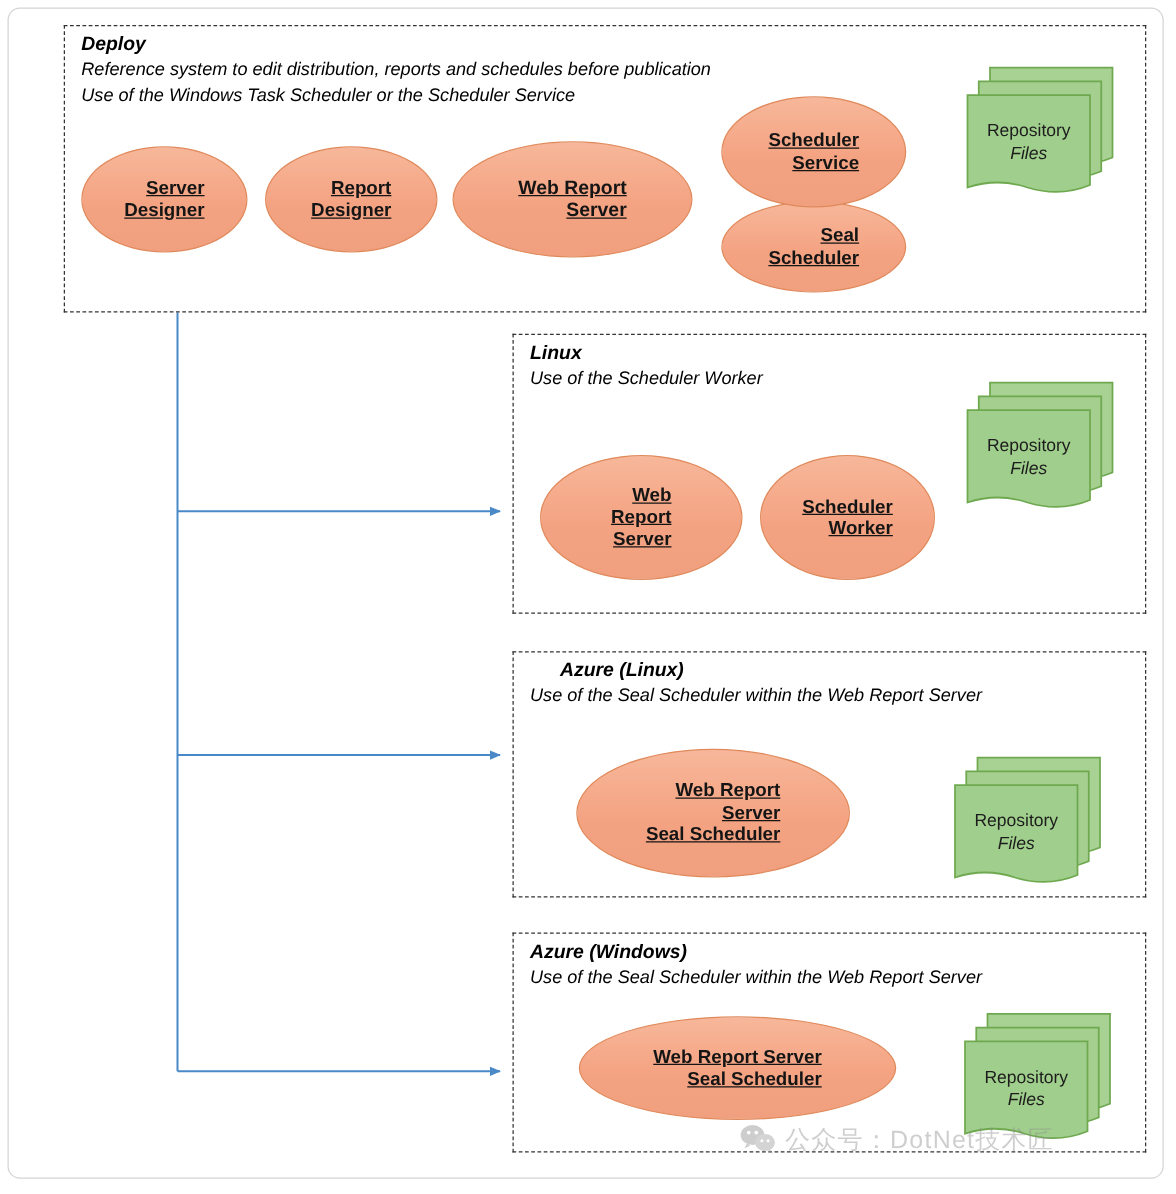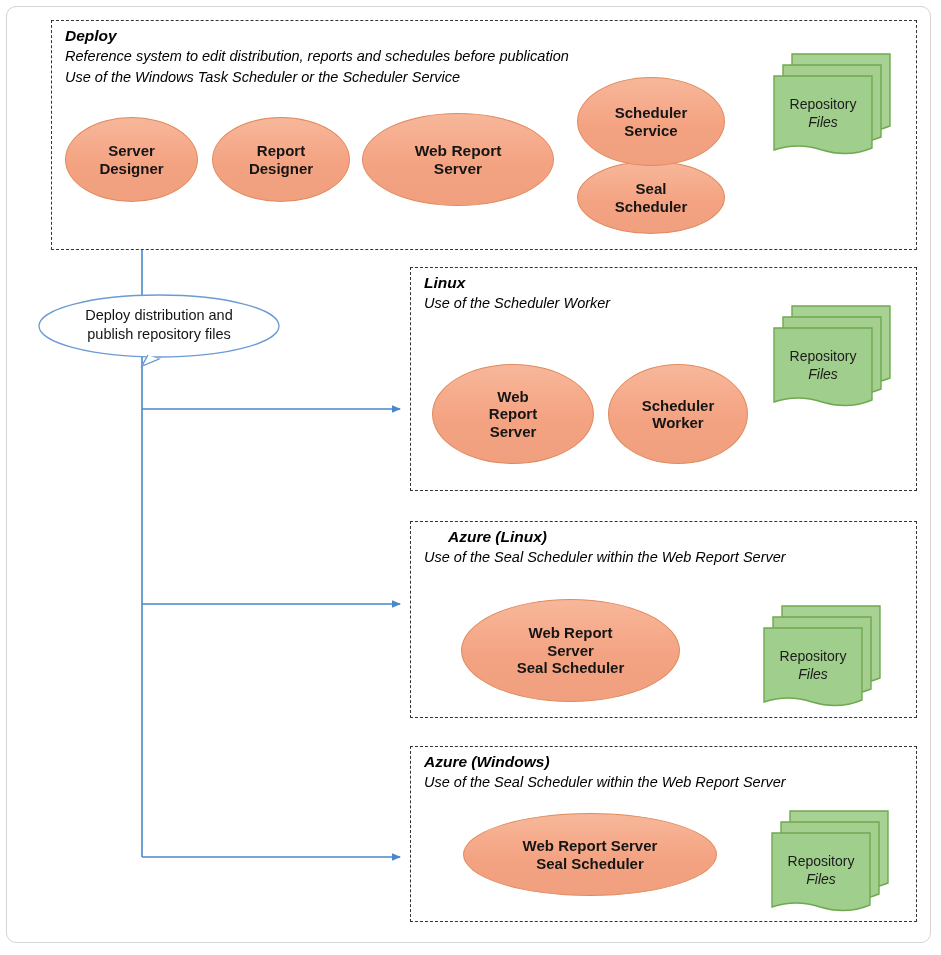--- a/index.html
+++ b/index.html
@@ -57,24 +57,25 @@
   
   .node {
     position: absolute;
     box-sizing: border-box;
     border-radius: 50%;
     background: linear-gradient(180deg, #f7b79a 0%, #f4a382 55%, #f0a07f 100%);
     border: 1.4px solid #e08a5c;
     display: flex;
     align-items: center;
     justify-content: center;
-    text-align: center;
+    text-align: right;
     font-weight: bold;
     color: #151515;
     line-height: 1.16;
+    text-decoration: underline;
   }
   .node span { display: block; padding: 0 4px; }
 
   
   .repo {
     position: absolute;
   }
   .repo svg { display: block; overflow: visible; }
   .repo-label {
     position: absolute;
@@ -191,31 +192,20 @@
       <path d="M22,6 H120 V78 Q96,88 70,80 Q46,72 22,80 Z" fill="#A8D194" stroke="#6FA94F" stroke-width="1.4"></path>
       <path d="M13,17 H111 V89 Q87,99 61,91 Q37,83 13,91 Z" fill="#A4CF8F" stroke="#6FA94F" stroke-width="1.4"></path>
       <path d="M4,28 H102 V100 Q78,110 52,102 Q28,94 4,102 Z" fill="#A0CE8C" stroke="#6FA94F" stroke-width="1.4"></path>
     </svg>
     <div class="repo-label" style="left:0px; top:48px; width:106px;">
       <span>Repository</span>
       <span class="it">Files</span>
     </div>
   </div>
 
-  <div class="callout" style="left:36px; top:293px;">
-    <svg width="252" height="90" viewBox="0 0 252 90">
-      <path d="M123,66 L106,73 L112,62 Z" fill="#ffffff" stroke="#6C9BD2" stroke-width="1.3"></path>
-      <ellipse cx="123" cy="33" rx="120" ry="31" fill="#ffffff" stroke="#6C9BD2" stroke-width="1.3"></ellipse>
-      <path d="M112,62 L106,73 L123,66" fill="#ffffff" stroke="#6C9BD2" stroke-width="1.3"></path>
-    </svg>
-    <div class="callout-text" style="left:3px; top:13px; width:240px;">
-      <span>Deploy distribution and</span><br>
-      <span>publish repository files</span>
-    </div>
-  </div>
 
   <div class="platform-box" style="left:410px; top:267px; width:507px; height:224px;"></div>
   <div class="platform-title" style="left:424px; top:274px;">Linux</div>
   <div class="platform-sub" style="left:424px; top:295px;">Use of the Scheduler Worker</div>
 
   <div class="node" style="left:432px; top:364px; width:162px; height:100px; font-size:15px;">
     <span>
       <span>Web</span>
       <span>Report</span>
       <span>Server</span>
@@ -281,14 +271,27 @@
       <path d="M22,6 H120 V78 Q96,88 70,80 Q46,72 22,80 Z" fill="#A8D194" stroke="#6FA94F" stroke-width="1.4"></path>
       <path d="M13,17 H111 V89 Q87,99 61,91 Q37,83 13,91 Z" fill="#A4CF8F" stroke="#6FA94F" stroke-width="1.4"></path>
       <path d="M4,28 H102 V100 Q78,110 52,102 Q28,94 4,102 Z" fill="#A0CE8C" stroke="#6FA94F" stroke-width="1.4"></path>
     </svg>
     <div class="repo-label" style="left:0px; top:48px; width:106px;">
       <span>Repository</span>
       <span class="it">Files</span>
     </div>
   </div>
 
+  <div class="watermark" style="left:592px; top:898px;">
+    <svg class="wm-logo" width="30" height="26" viewBox="0 0 30 26">
+      <ellipse cx="10" cy="9" rx="9.5" ry="8" fill="#8a8a8a"></ellipse>
+      <path d="M6,15 L3.5,19.5 L8,17.5 Z" fill="#8a8a8a"></path>
+      <circle cx="7" cy="7" r="1.5" fill="#ffffff"></circle>
+      <circle cx="13" cy="7" r="1.5" fill="#ffffff"></circle>
+      <ellipse cx="20" cy="15" rx="8" ry="6.8" fill="#9b9b9b"></ellipse>
+      <path d="M24,20 L26.5,24 L22,22.2 Z" fill="#9b9b9b"></path>
+      <circle cx="17.5" cy="13.5" r="1.2" fill="#ffffff"></circle>
+      <circle cx="22.5" cy="13.5" r="1.2" fill="#ffffff"></circle>
+    </svg>
+    <span>公众号：DotNet技术匠</span>
+  </div>
 
 </div>
 
 </body></html>

